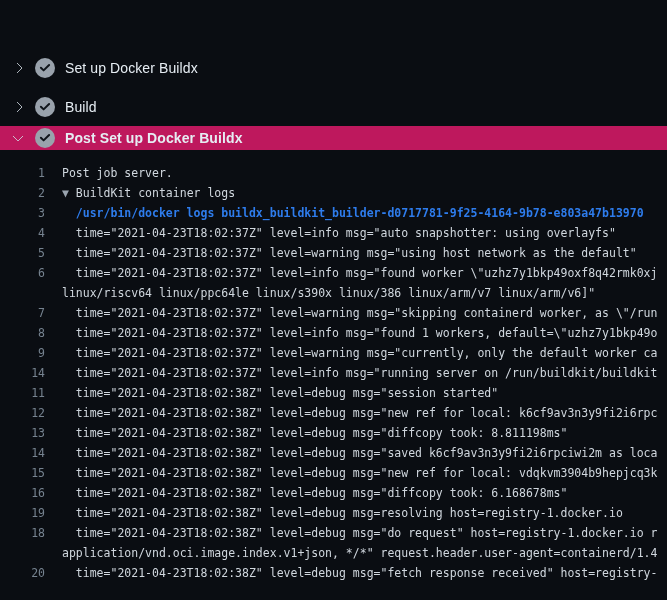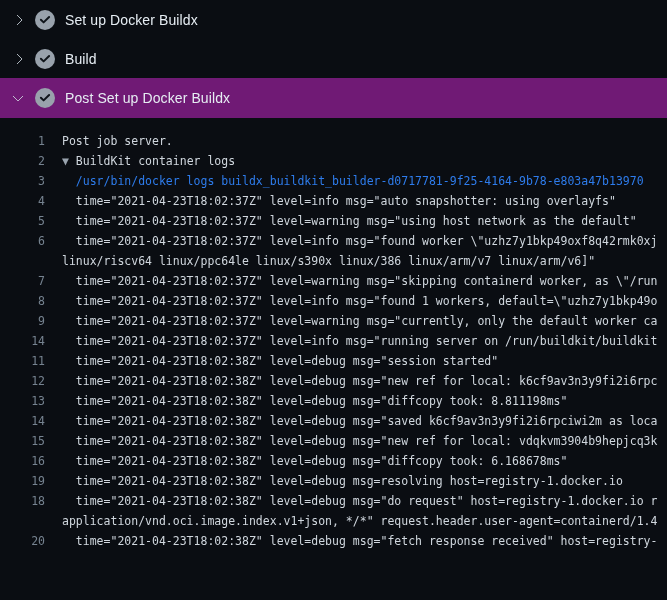--- a/index.html
+++ b/index.html
@@ -2,26 +2,26 @@
 <html><head>
 <meta charset="utf-8">
 <style>
   html,body { margin:0; padding:0; }
   body {
     width:667px; height:600px; overflow:hidden;
     background:#0a0d12;
     font-family:"Liberation Sans", sans-serif;
   }
   
-  #steps { width:667px; }
+  #steps { width:667px;margin-top:48px; }
   .step {
     height:39px; display:flex; align-items:center;
     padding-left:13px; box-sizing:border-box; cursor:pointer;
   }
-  .step.expanded { background:#701a75; height:40px; }
+  .step.expanded { background:#be185d; height:24px;font-weight:bold; }
   .chev-box { width:10px; height:10px; margin-right:12px; position:relative; flex:none; }
   .chev {
     position:absolute; width:7px; height:7px;
     border:solid #cdd5dd; border-width:1.6px 1.6px 0 0; border-radius:1px;
   }
   .step.collapsed .chev { transform:rotate(45deg); left:0; top:1px; }
   .step.expanded  .chev { transform:rotate(135deg); left:1px; top:-1px; }
   .check { width:20px; height:20px; margin-right:10px; flex:none; }
   .step-label { color:#e6edf3; font-size:14px; letter-spacing:.1px; }
   
@@ -29,21 +29,21 @@
     padding-top:13px;
     font-family:"DejaVu Sans Mono", monospace;
     font-size:11.5px;
   }
   .row { height:20px; display:flex; align-items:center; }
   .num {
     width:45px; flex:none; text-align:right;
     color:#768390; user-select:none; cursor:pointer;
   }
   .txt { margin-left:17px; white-space:pre; color:#d0d7de; }
-  .row.command .txt { color:#2e7cec; font-weight:normal; }
+  .row.command .txt { color:#2e7cec; font-weight:bold; }
   .row.group .txt { cursor:pointer; }
   .marker { color:#9aa4af; }
 </style>
 </head>
 <body>
 
 <div id="app">
   <div id="steps">
       <div class="step collapsed">
     <span class="chev-box">

